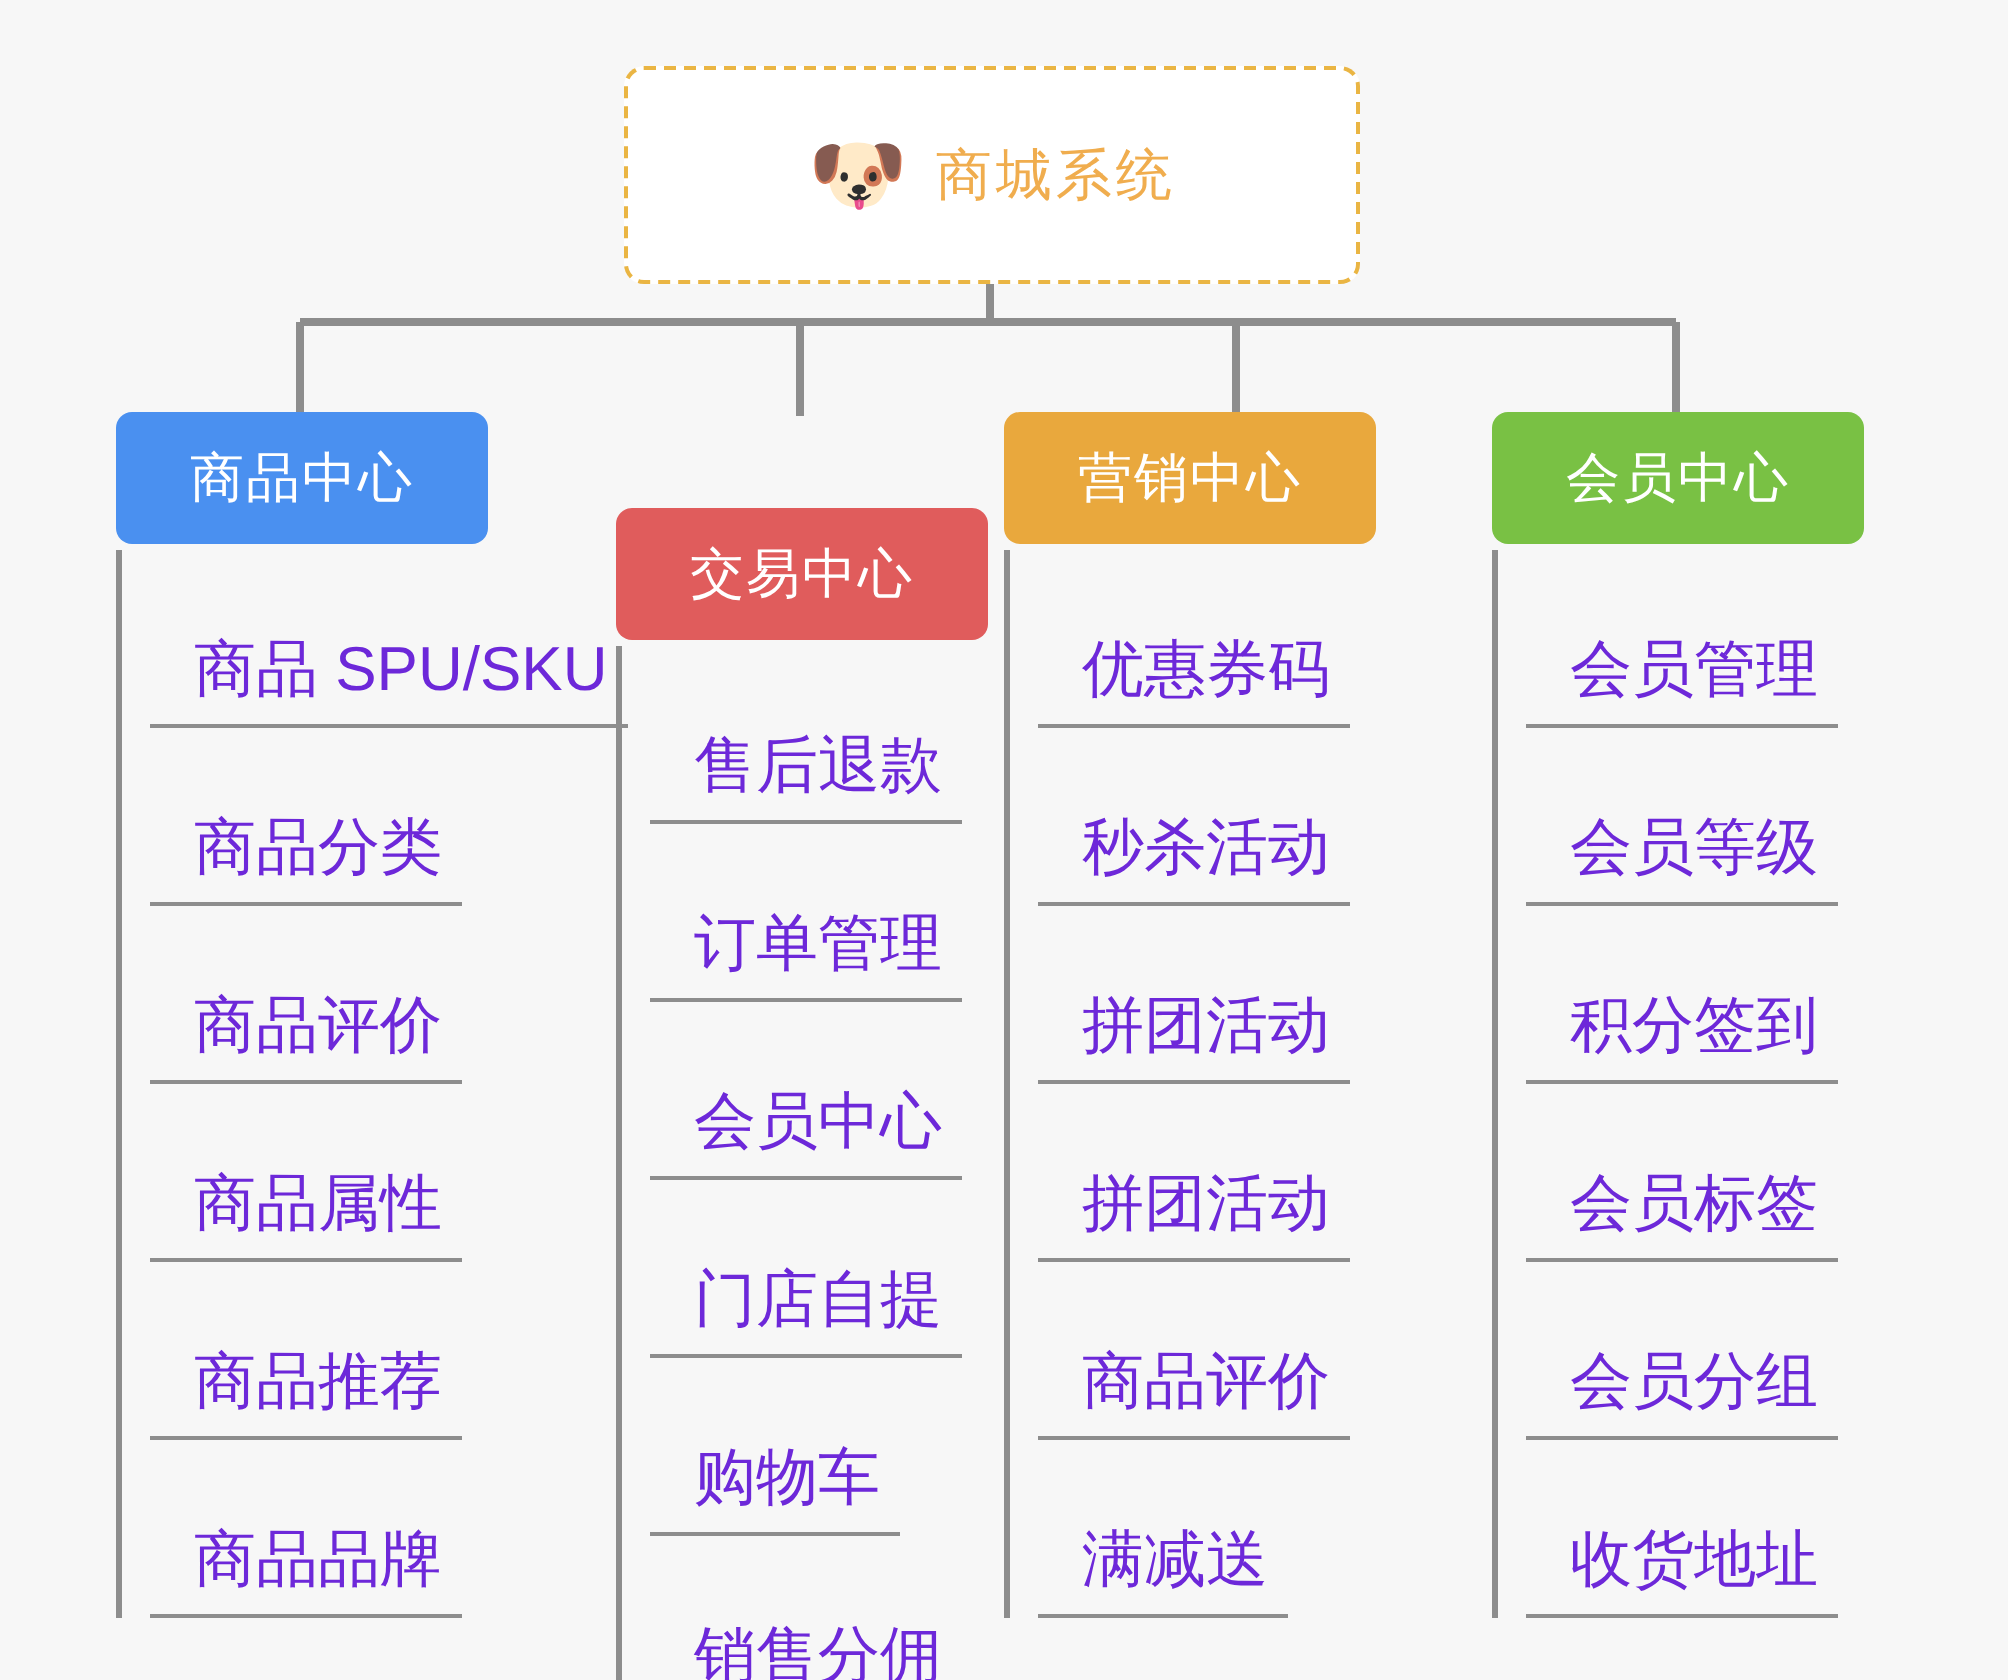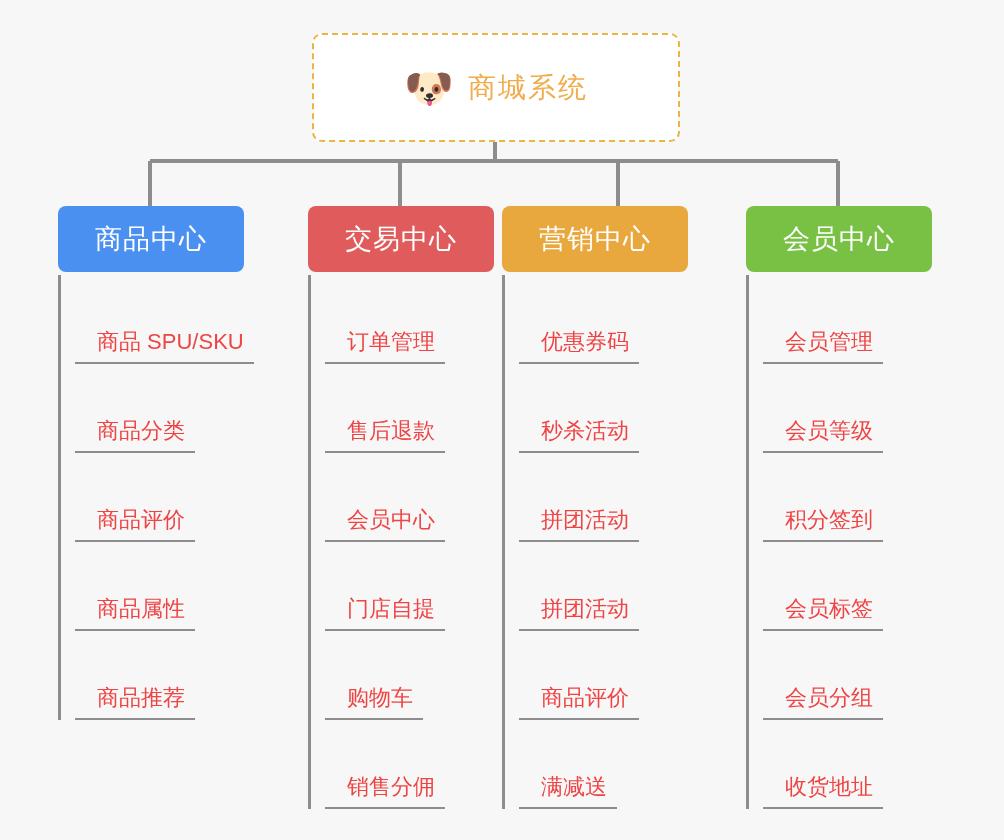--- a/index.html
+++ b/index.html
@@ -86,33 +86,33 @@
   }
   .leaf-item {
     position: relative;
     height: 89px;
     display: flex;
     align-items: flex-end;
     box-sizing: border-box;
   }
   .leaf-label {
     display: inline-block;
-    font-size: 22px;
-    color: #ef4444;
+    font-size: 31px;
+    color: #6d28d9;
     padding: 0 10px 7px 22px;
     border-bottom: 2px solid #8d8d8d;
     white-space: nowrap;
     line-height: 1.25;
   }
 
   
   .branch-1 { left: 58px; }
   .branch-1 .branch-header { width: 186px; background: #4a90f0; }
   .branch-2 { left: 308px; }
-  .branch-2 .branch-header { width: 186px; background: #e05c5c; }
+  .branch-2 .branch-header { width: 186px; background: #e05c5c; margin-top: 48px; }
   .branch-3 { left: 502px; }
   .branch-3 .branch-header { width: 186px; background: #e9a83d; }
   .branch-4 { left: 746px; }
   .branch-4 .branch-header { width: 186px; background: #79c144; }
 </style>
 </head>
 <body>
 
 <div id="mindmap">
 
@@ -148,35 +148,38 @@
         </div>
       <div class="leaf-item">
           <span class="leaf-label">商品评价</span>
         </div>
       <div class="leaf-item">
           <span class="leaf-label">商品属性</span>
         </div>
       <div class="leaf-item">
           <span class="leaf-label">商品推荐</span>
         </div>
+      <div class="leaf-item">
+          <span class="leaf-label">商品品牌</span>
+        </div>
     </div>
   </div>
 
   <div class="branch branch-2">
     <div class="branch-header">
       <span>交易中心</span>
     </div>
     <div class="branch-children">
       <div class="leaf-item">
+          <span class="leaf-label">售后退款</span>
+        </div>
+      <div class="leaf-item">
           <span class="leaf-label">订单管理</span>
         </div>
       <div class="leaf-item">
-          <span class="leaf-label">售后退款</span>
-        </div>
-      <div class="leaf-item">
           <span class="leaf-label">会员中心</span>
         </div>
       <div class="leaf-item">
           <span class="leaf-label">门店自提</span>
         </div>
       <div class="leaf-item">
           <span class="leaf-label">购物车</span>
         </div>
       <div class="leaf-item">
           <span class="leaf-label">销售分佣</span>

